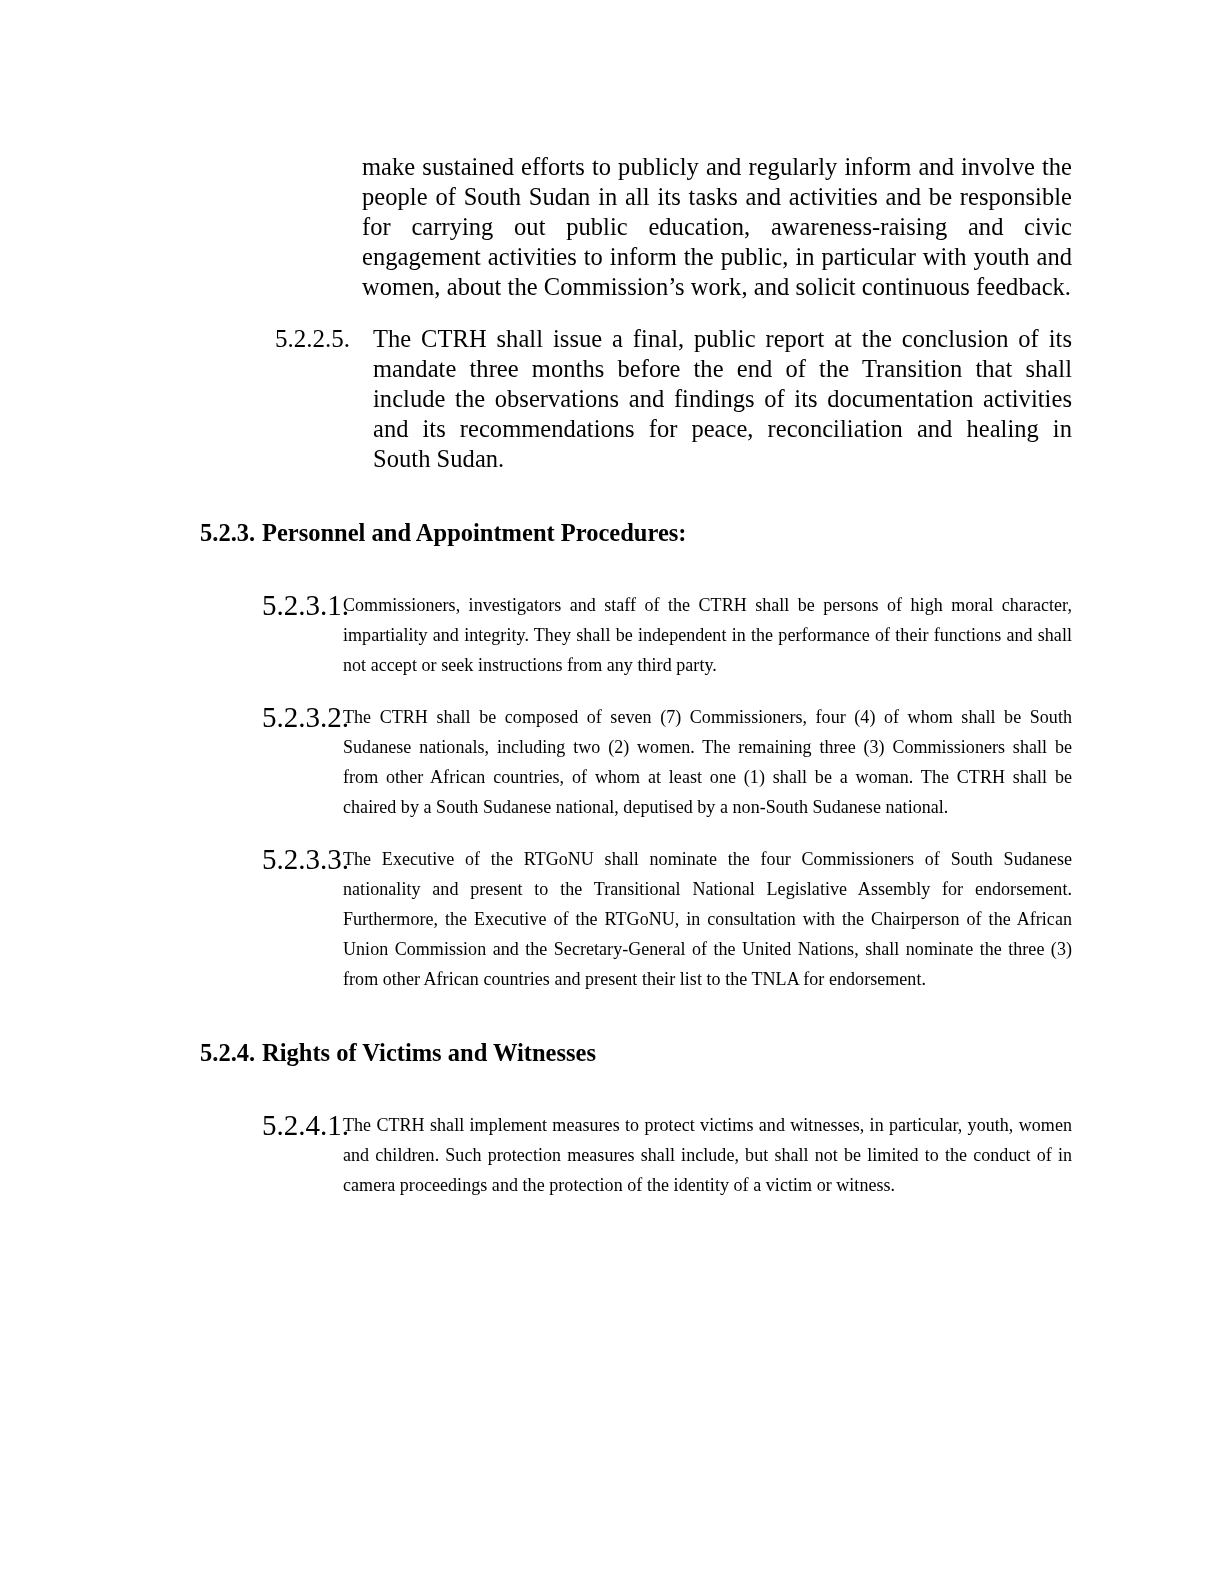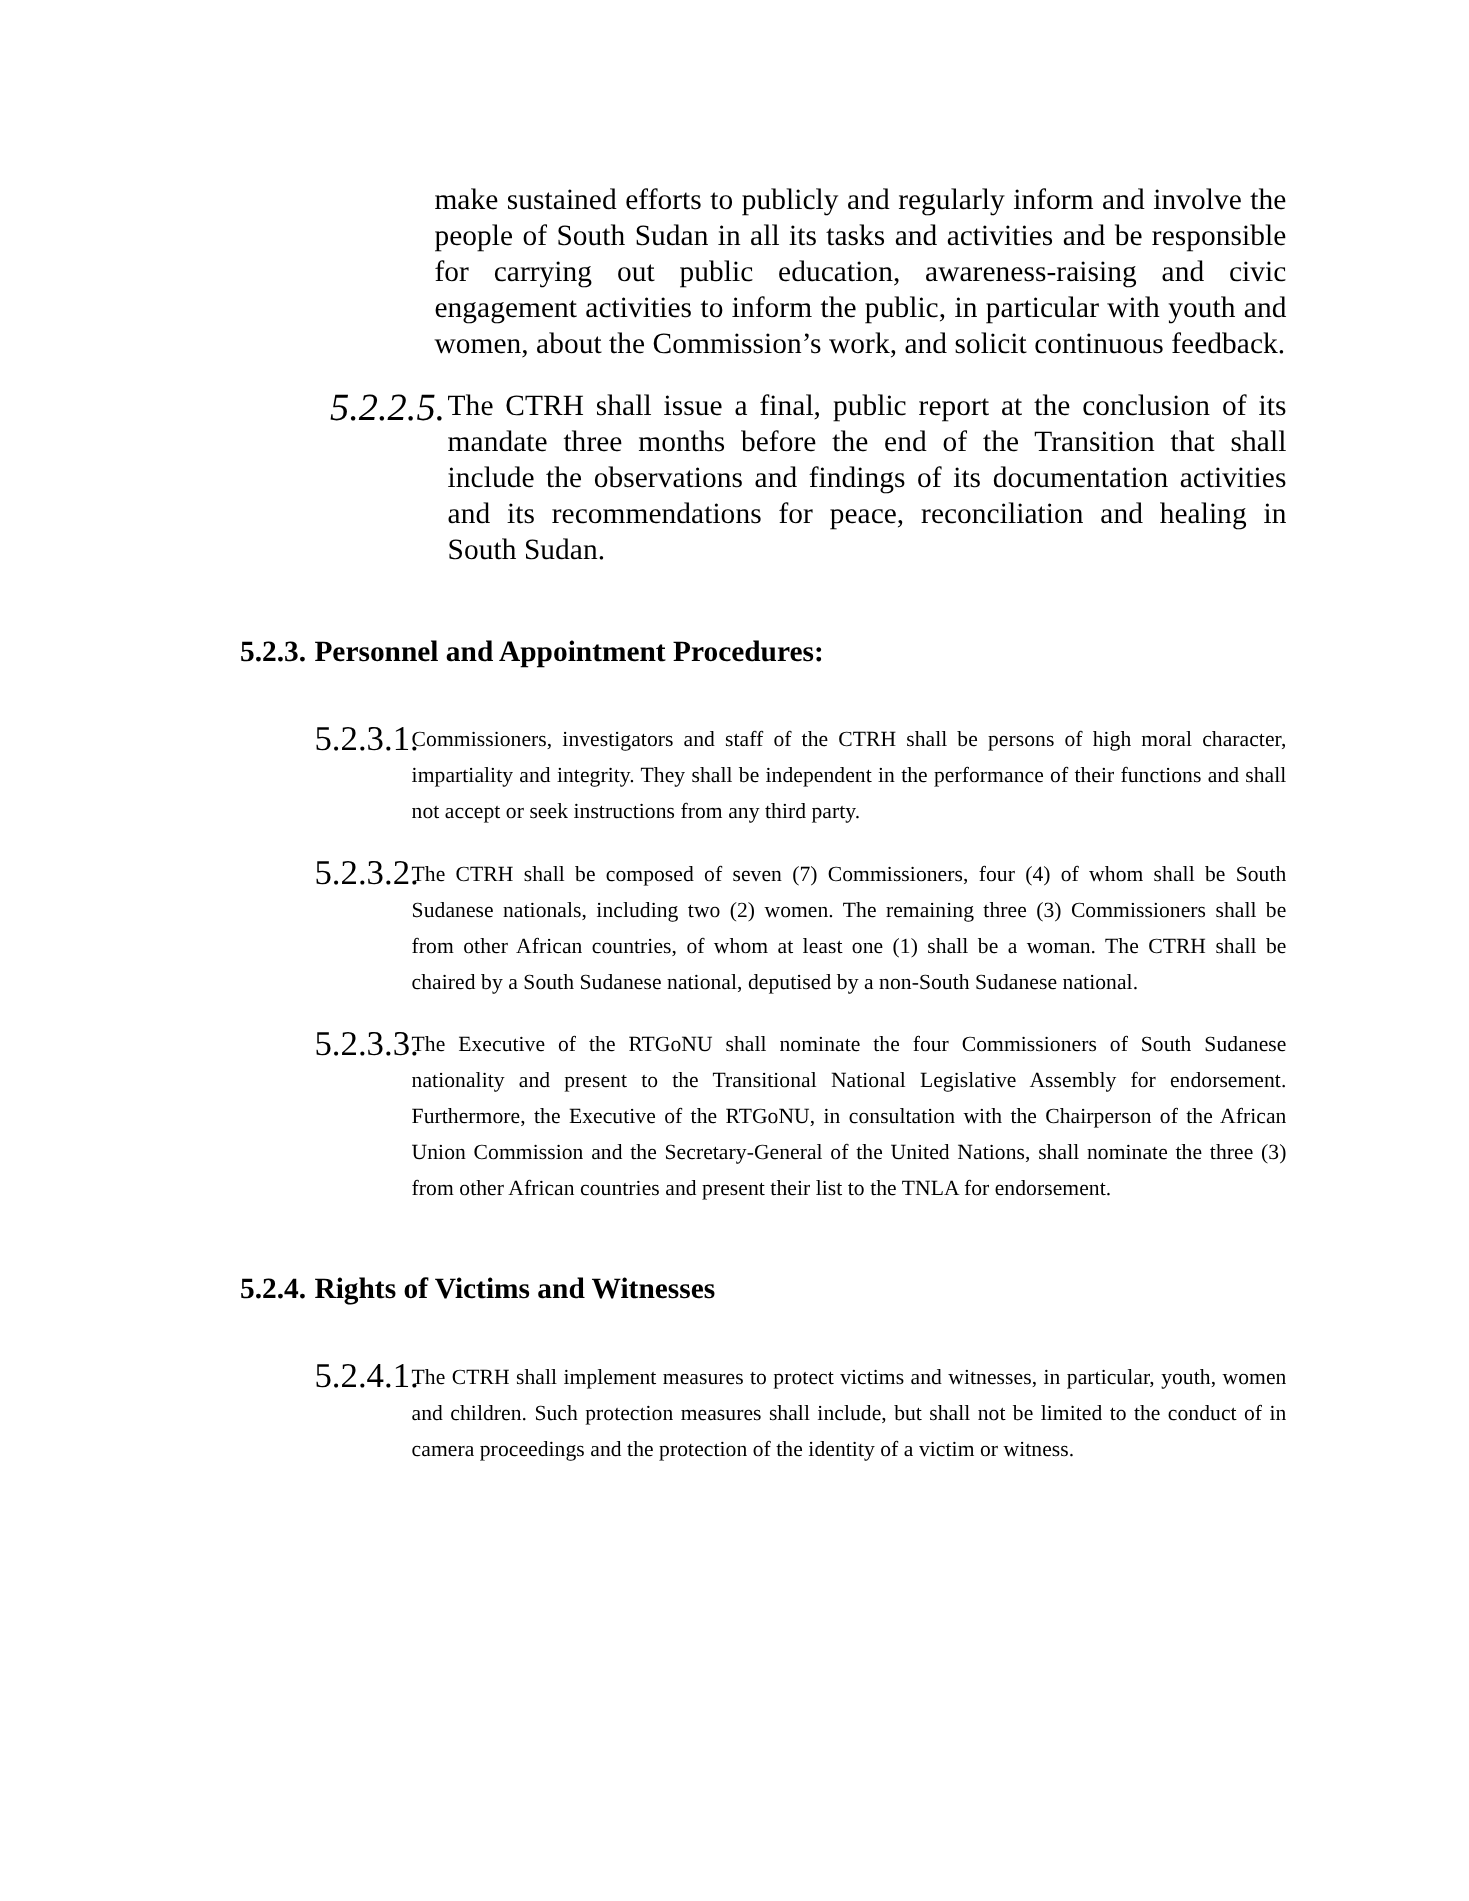--- a/index.html
+++ b/index.html
@@ -47,24 +47,23 @@
     position: relative;
     margin-left: 75px;            
     width: 797px;
     margin-top: 22px;
   }
   .item-l4 .num {
     position: absolute;
     left: 0;
     top: 0;
     width: 87px;
-    font-size: 32px;
+    font-size: 25px;
     line-height: 30px;
     white-space: nowrap;
-    font-style: italic;
   }
   .item-l4 .body {
     margin-left: 98px;
     text-align: justify;
     font-size: 24.5px;
     line-height: 30px;
     letter-spacing: 0.05px;
   }
 
   
@@ -92,21 +91,21 @@
   }
 
   
   .heading-l3 {
     position: relative;
     margin-left: 0;
     width: 872px;
     font-weight: bold;
     font-size: 24.5px;
     line-height: 30px;
-    margin-top: 29px;
+    margin-top: 18px;
     margin-bottom: 2px;
     white-space: nowrap;
   }
   .heading-l3 .num {
     display: inline-block;
     width: 62px;
   }
   .heading-l3 .label {
     display: inline;
   }

